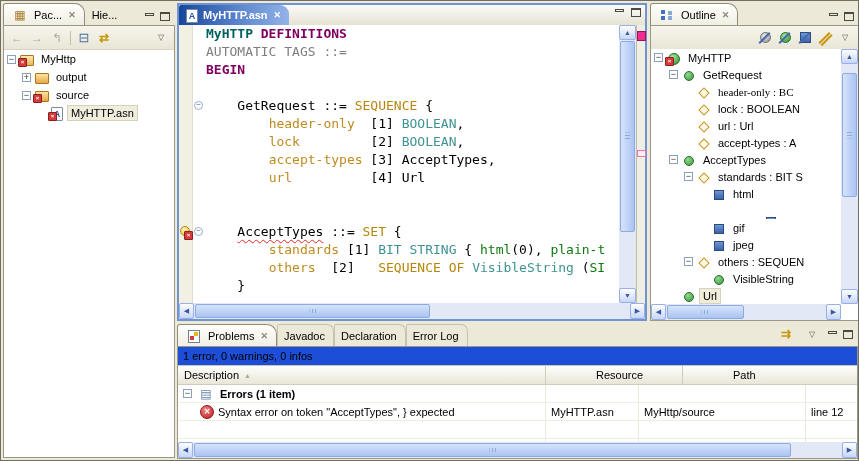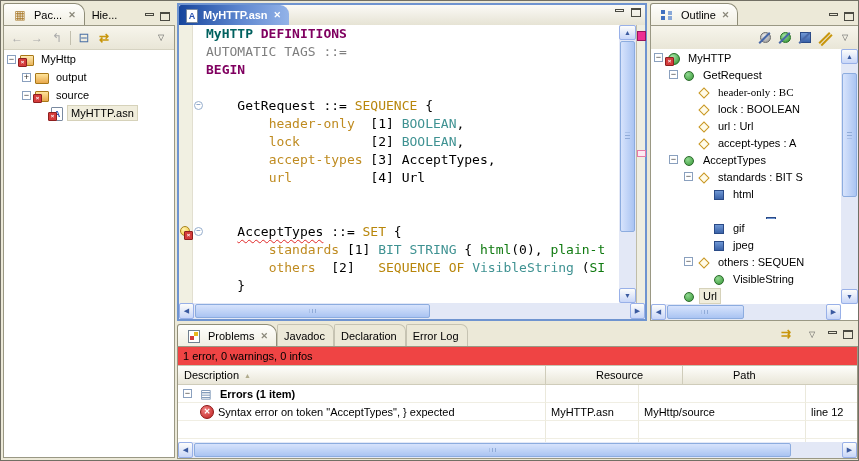--- a/index.html
+++ b/index.html
@@ -138,21 +138,21 @@
   .sb-track{flex:1;position:relative;}
   .sb-thumb{position:absolute;border-radius:2px;border:1px solid #8cacdf;
        background:linear-gradient(90deg,#d7e3fc,var(--c-scroll_thumb,#aac4f2));box-sizing:border-box;}
   .sb-h .sb-thumb{top:1px;bottom:1px;background:linear-gradient(#d7e3fc,var(--c-scroll_thumb,#aac4f2));}
   .sb-v .sb-thumb{left:1px;right:1px;}
   .sb-v .sb-thumb::after{content:'';position:absolute;left:4px;right:4px;top:50%;height:7px;
        transform:translateY(-50%);background:repeating-linear-gradient(180deg,#90abd8 0 1px,transparent 1px 3px);}
   .sb-h .sb-thumb::after{content:'';position:absolute;top:4px;bottom:4px;left:50%;width:7px;
        transform:translateX(-50%);background:repeating-linear-gradient(90deg,#90abd8 0 1px,transparent 1px 3px);}
   
-  .prob-summary{height:16px;line-height:16px;padding:1px 5px;background:#ef4444;
+  .prob-summary{height:16px;line-height:16px;padding:1px 5px;background:#1d4ed8;
        border-bottom:1px solid #c8c5b2;}
   .prob-header{display:grid;grid-template-columns:368px 93px 167px 1fr;height:18px;
        background:linear-gradient(#fefefb,#e9e6d8);border-bottom:1px solid #cfccba;gap:44px;}
   .phcell{display:flex;align-items:center;gap:5px;padding:0 6px;border-right:1px solid #cfccba;
        overflow:hidden;white-space:nowrap;}
   .sortarrow{font-size:7px;color:#b0ab8c;}
   .prow{display:grid;grid-template-columns:368px 93px 167px 1fr;height:18px;}
   .pcell{display:flex;align-items:center;gap:4px;padding:0 5px;border-right:1px solid #ebe9dc;
        border-bottom:1px solid #f0eee3;overflow:hidden;white-space:nowrap;}
   .pgroup-label{font-weight:bold;}

